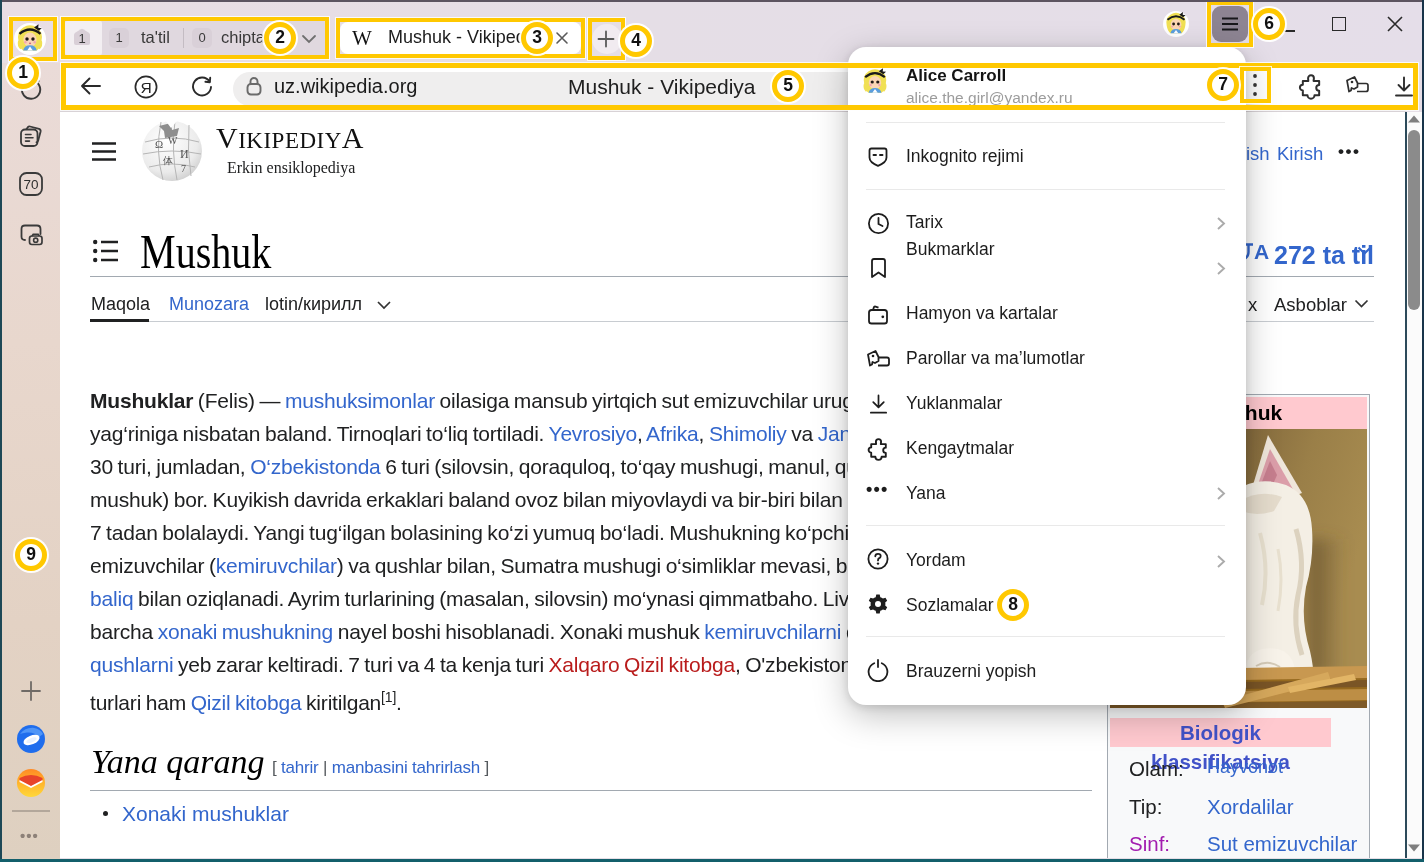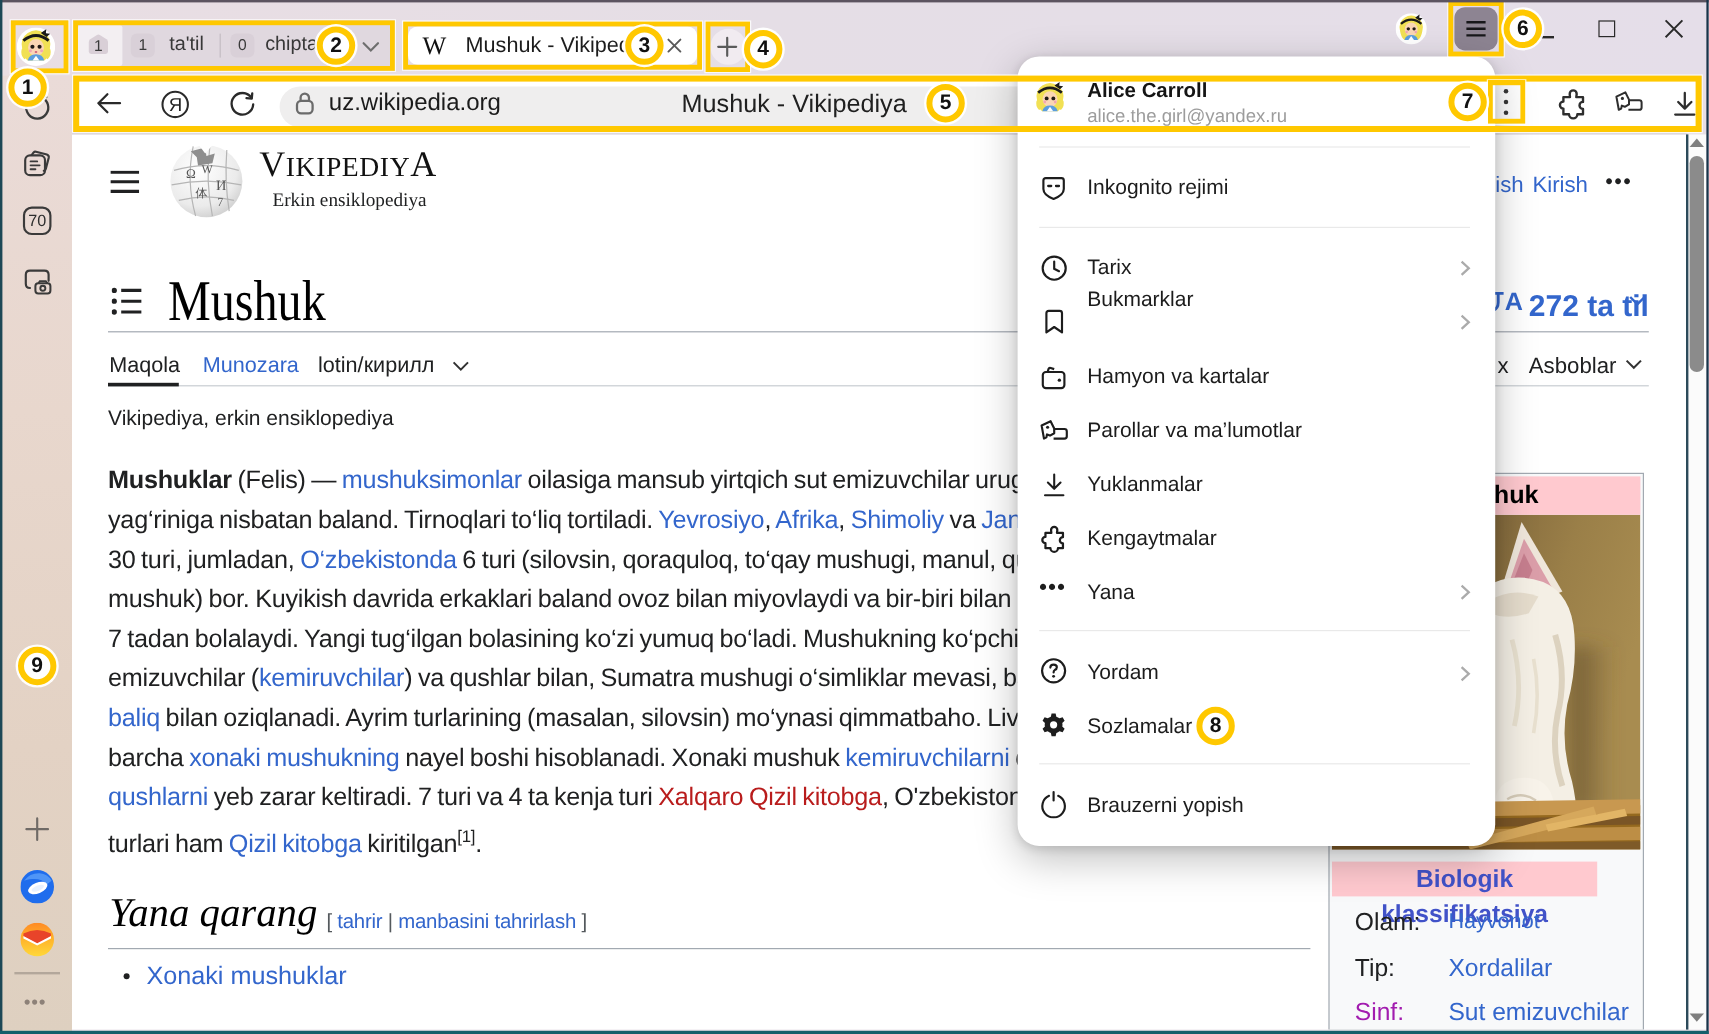--- a/index.html
+++ b/index.html
@@ -233,21 +233,20 @@
   <div class="hr1" style="left:30px;top:164px;width:1284px;"></div>
 
   <div class="abs" style="left:31px;top:182px;font-size:18px;color:#202122;">Maqola</div>
   <div class="abs" style="left:109px;top:182px;font-size:18px;color:#3366cc;">Munozara</div>
   <div class="abs" style="left:205px;top:182px;font-size:18px;color:#202122;">lotin/кирилл</div>
   <svg class="abs" style="left:316px;top:188px;" width="16" height="10" viewBox="0 0 16 10">
     <path d="M2 2 L8 8 L14 2" fill="none" stroke="#333" stroke-width="1.7"></path>
   </svg>
   <div class="hr2" style="left:30px;top:209px;width:1284px;"></div>
   <div class="abs" style="left:30px;top:207px;width:59px;height:3px;background:#202122;"></div>
-  <div class="abs" style="left:30px;top:226px;font-size:17.5px;color:#202122;">Vikipediya, erkin ensiklopediya</div>
 
   <div class="abs" id="para" style="left:30px;top:272px;">
     <b>Mushuklar</b> (Felis) — <a>mushuksimonlar</a> oilasiga mansub yirtqich sut emizuvchilar urug‘i. Gavdasi<br>
     yag‘riniga nisbatan baland. Tirnoqlari to‘liq tortiladi. <a>Yevrosiyo</a>, <a>Afrika</a>, <a>Shimoliy</a> va <a>Janubiy</a><br>
     30 turi, jumladan, <a>O‘zbekistonda</a> 6 turi (silovsin, qoraquloq, to‘qay mushugi, manul, qum<br>
     mushuk) bor. Kuyikish davrida erkaklari baland ovoz bilan miyovlaydi va bir-biri bilan urishadi.<br>
     7 tadan bolalaydi. Yangi tug‘ilgan bolasining ko‘zi yumuq bo‘ladi. Mushukning ko‘pchiligi<br>
     emizuvchilar (<a>kemiruvchilar</a>) va qushlar bilan, Sumatra mushugi o‘simliklar mevasi, bal<br>
     <a>baliq</a> bilan oziqlanadi. Ayrim turlarining (masalan, silovsin) mo‘ynasi qimmatbaho. Liviya<br>
     barcha <a>xonaki mushukning</a> nayel boshi hisoblanadi. Xonaki mushuk <a>kemiruvchilarni</a> q<br>

